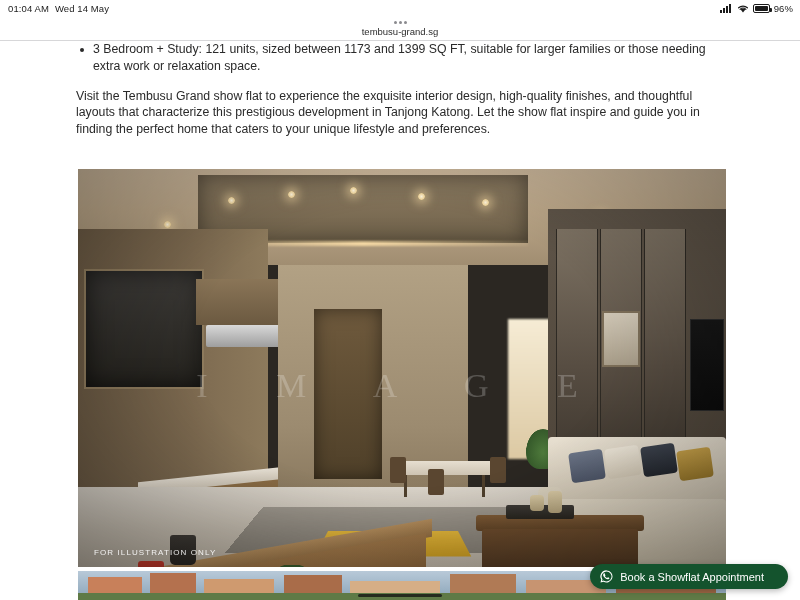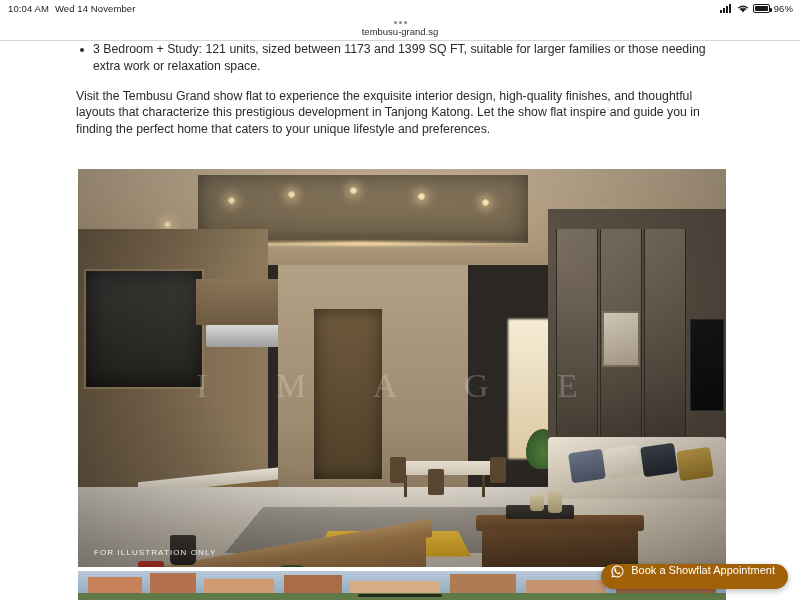--- a/index.html
+++ b/index.html
@@ -344,24 +344,24 @@
   .strip-b5 { position:absolute; left:272px; top:10px; width:90px; height:20px; background:#d6ae86; }
   .strip-b6 { position:absolute; left:372px; top:3px; width:66px; height:27px; background:#b07a55; }
   .strip-b7 { position:absolute; left:448px; top:9px; width:80px; height:21px; background:#c79471; }
   .strip-b8 { position:absolute; left:538px; top:5px; width:100px; height:25px; background:#9d6745; }
   .strip-green { position:absolute; left:0; bottom:0; width:100%; height:7px; background:#5f7a46; }
 
   
   .cta {
     position:absolute; right: 20px; bottom: 11px;
     height: 25px; min-width: 178px;
-    background: #a16207;
+    background: #14532d;
     border-radius: 13px;
-    display:flex; align-items:flex-start; gap: 6px;
-    padding: 0 13px 0 9px;
+    display:flex; align-items:center; gap: 6px;
+    padding: 0 24px 0 9px;
     box-shadow: 0 2px 6px rgba(0,0,0,.28);
     cursor: pointer;
   }
   .cta-label {
     color: #ffffff; font-size: 11px; white-space: nowrap;
   }
   .wa-icon { width: 15px; height: 15px; display:block; }
 
   
   .scrollbar-track {
@@ -376,22 +376,22 @@
     width:84px; height:3px; background:#111; border-radius:2px; opacity:.75;
   }
 </style>
 </head>
 <body>
 
 <div id="screen">
 
   <div class="statusbar">
     <div class="sb-left">
-      <span class="sb-time">10:04 AM</span>
-      <span class="sb-date">Wed 14 November</span>
+      <span class="sb-time">01:04 AM</span>
+      <span class="sb-date">Wed 14 May</span>
     </div>
     <div class="sb-right">
       <span class="icon-signal">
           <i></i>
           <i></i>
           <i></i>
           <i></i>
         </span>
       <span class="icon-wifi">
         <svg viewBox="0 0 12 9" width="12" height="9">

